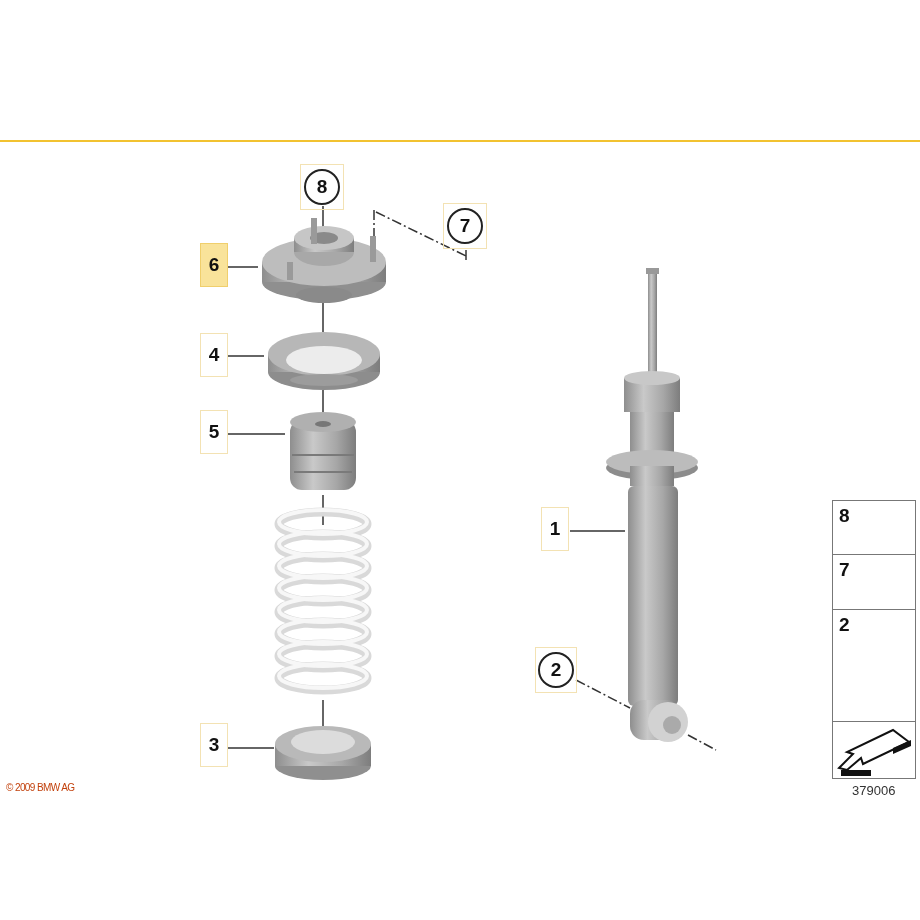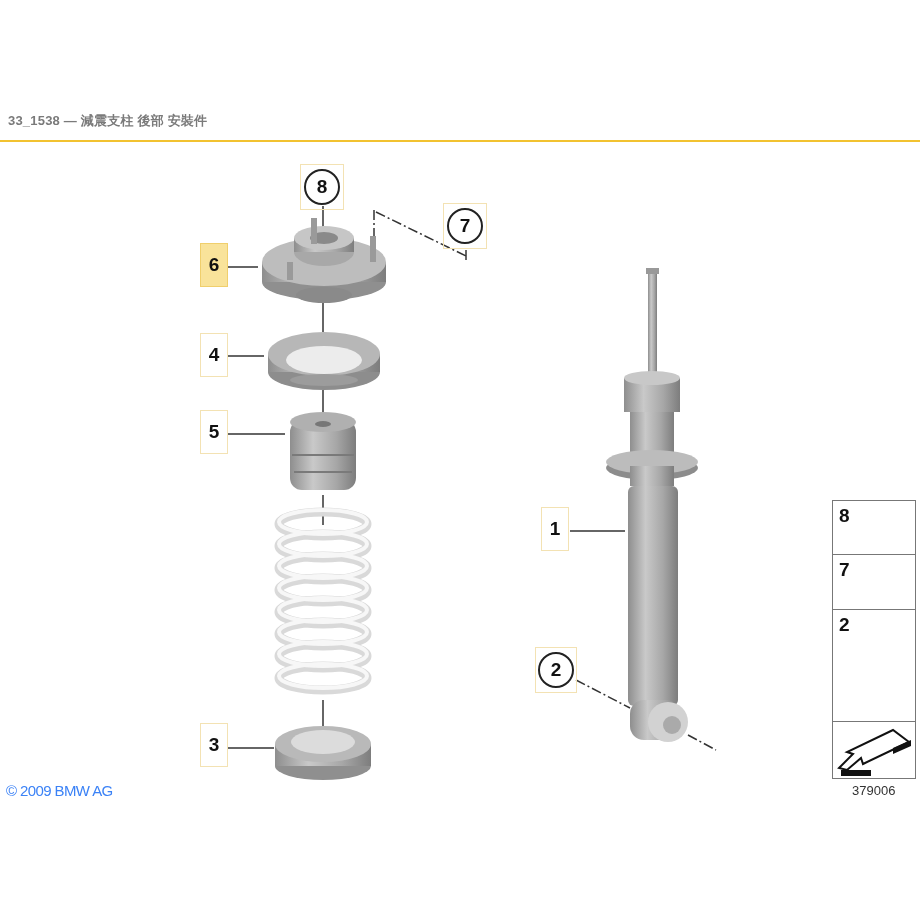--- a/index.html
+++ b/index.html
@@ -4,31 +4,30 @@
 <style>
   html,body{margin:0;padding:0;background:#fff;}
   body{width:920px;height:920px;position:relative;overflow:hidden;font-family:"Liberation Sans",sans-serif;}
   .header{position:absolute;left:0;top:108px;width:920px;height:34px;}
   .header-title{position:absolute;left:8px;top:4px;font-size:13px;font-weight:bold;color:#7a7a7a;letter-spacing:0.2px;}
   .header-rule{position:absolute;left:0;top:32px;width:920px;height:2px;background:#f2c230;}
   .diagram{position:absolute;left:0;top:0;width:920px;height:920px;}
   .callout{position:absolute;display:flex;align-items:center;justify-content:center;font-weight:bold;font-size:19px;color:#111;box-sizing:border-box;border:1px solid #f3e2b3;}
   .callout.sel{background:#f9e39a;border-color:#f0cf6c;}
   .callout.circ span{display:flex;align-items:center;justify-content:center;width:32px;height:32px;border:2px solid #222;border-radius:50%;background:#fff;}
-  .copyright{position:absolute;left:6px;top:782px;font-size:15px;color:#3b82f6;letter-spacing:-0.6px;}
+  .copyright{position:absolute;left:6px;top:782px;font-size:10px;color:#c2410c;letter-spacing:-0.6px;}
   .drawing-number{position:absolute;left:852px;top:783px;font-size:13px;color:#333;}
   .kit{position:absolute;left:832px;top:500px;width:84px;height:279px;border:1px solid #777;box-sizing:border-box;background:#fff;}
   .kit-cell{position:absolute;left:0;width:82px;border-bottom:1px solid #777;box-sizing:border-box;}
   .kit-num{position:absolute;left:6px;top:4px;font-weight:bold;font-size:19px;color:#111;}
 </style>
 </head>
 <body>
 
 <div class="header">
-  <div class="header-title">33_1538 — 減震支柱 後部 安裝件</div>
   <div class="header-rule"></div>
 </div>
 
 <svg class="diagram" width="920" height="920" viewBox="0 0 920 920">
   <defs>
     <linearGradient id="metal" x1="0" x2="1" y1="0" y2="0">
       <stop offset="0" stop-color="#8e8e8e"></stop>
       <stop offset="0.35" stop-color="#c9c9c9"></stop>
       <stop offset="0.7" stop-color="#a7a7a7"></stop>
       <stop offset="1" stop-color="#7d7d7d"></stop>

